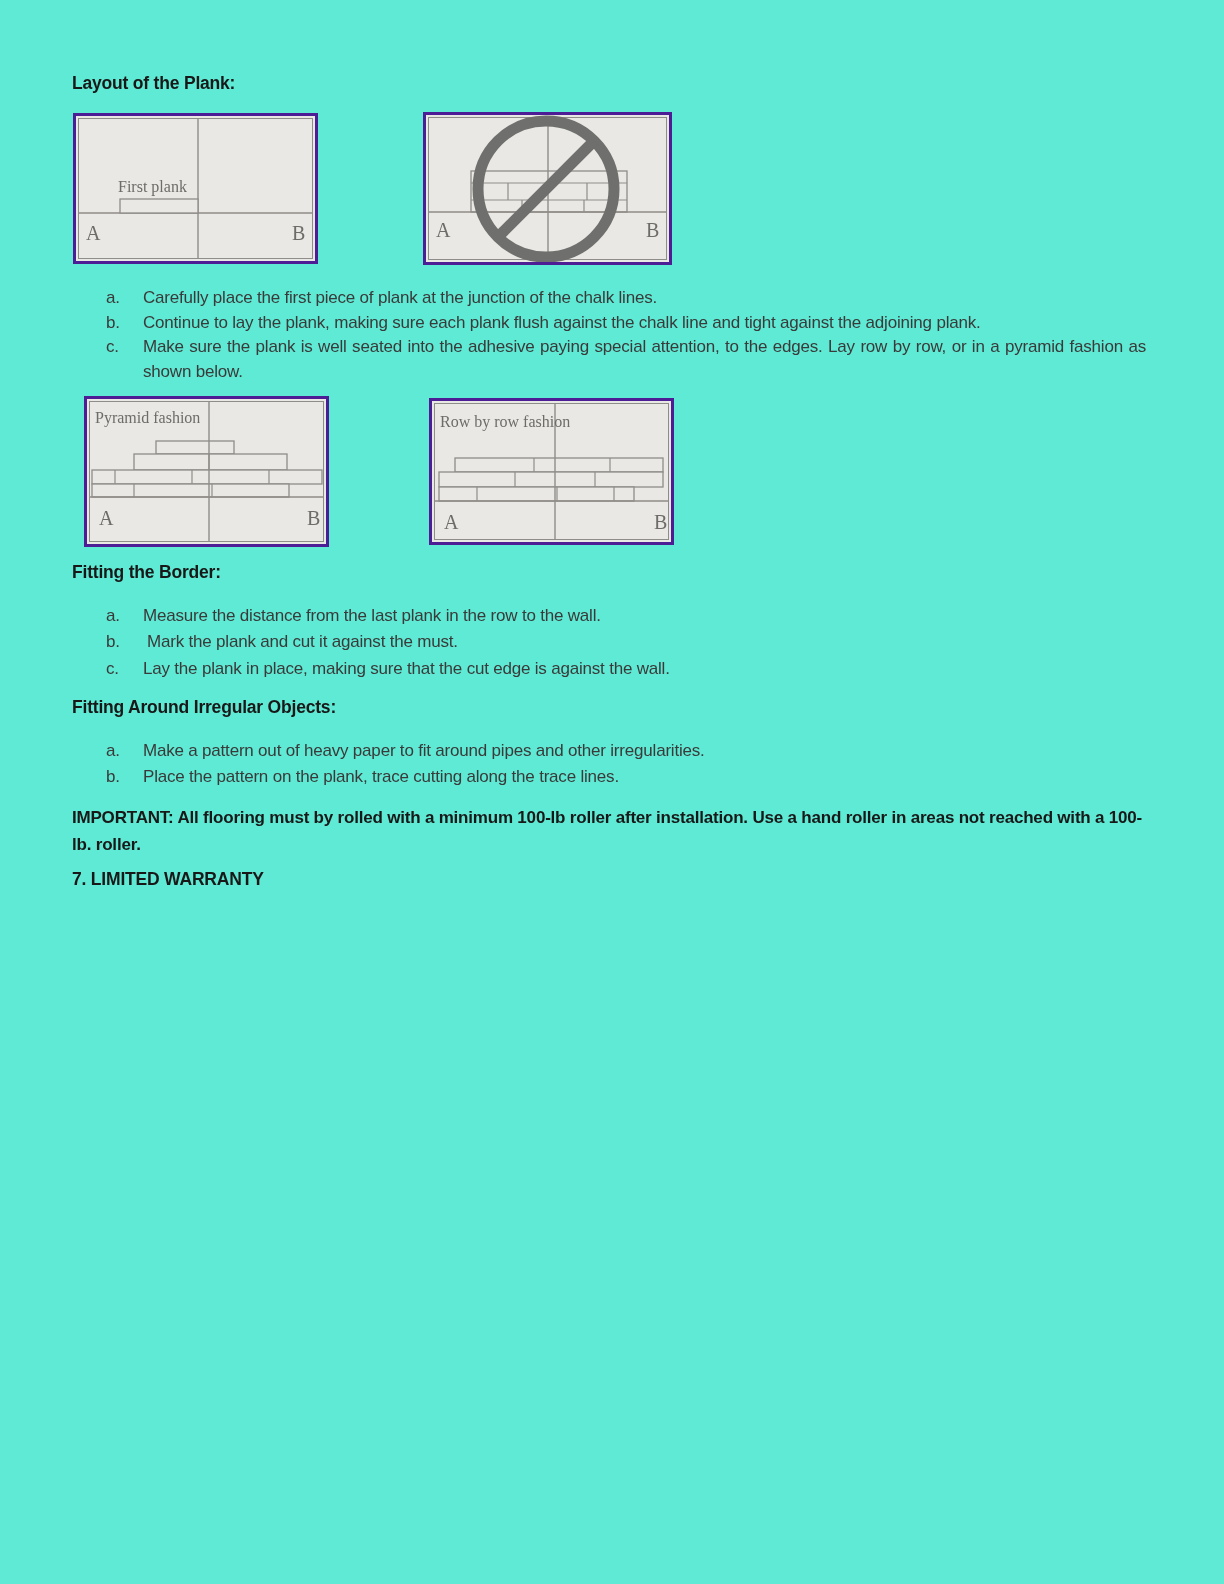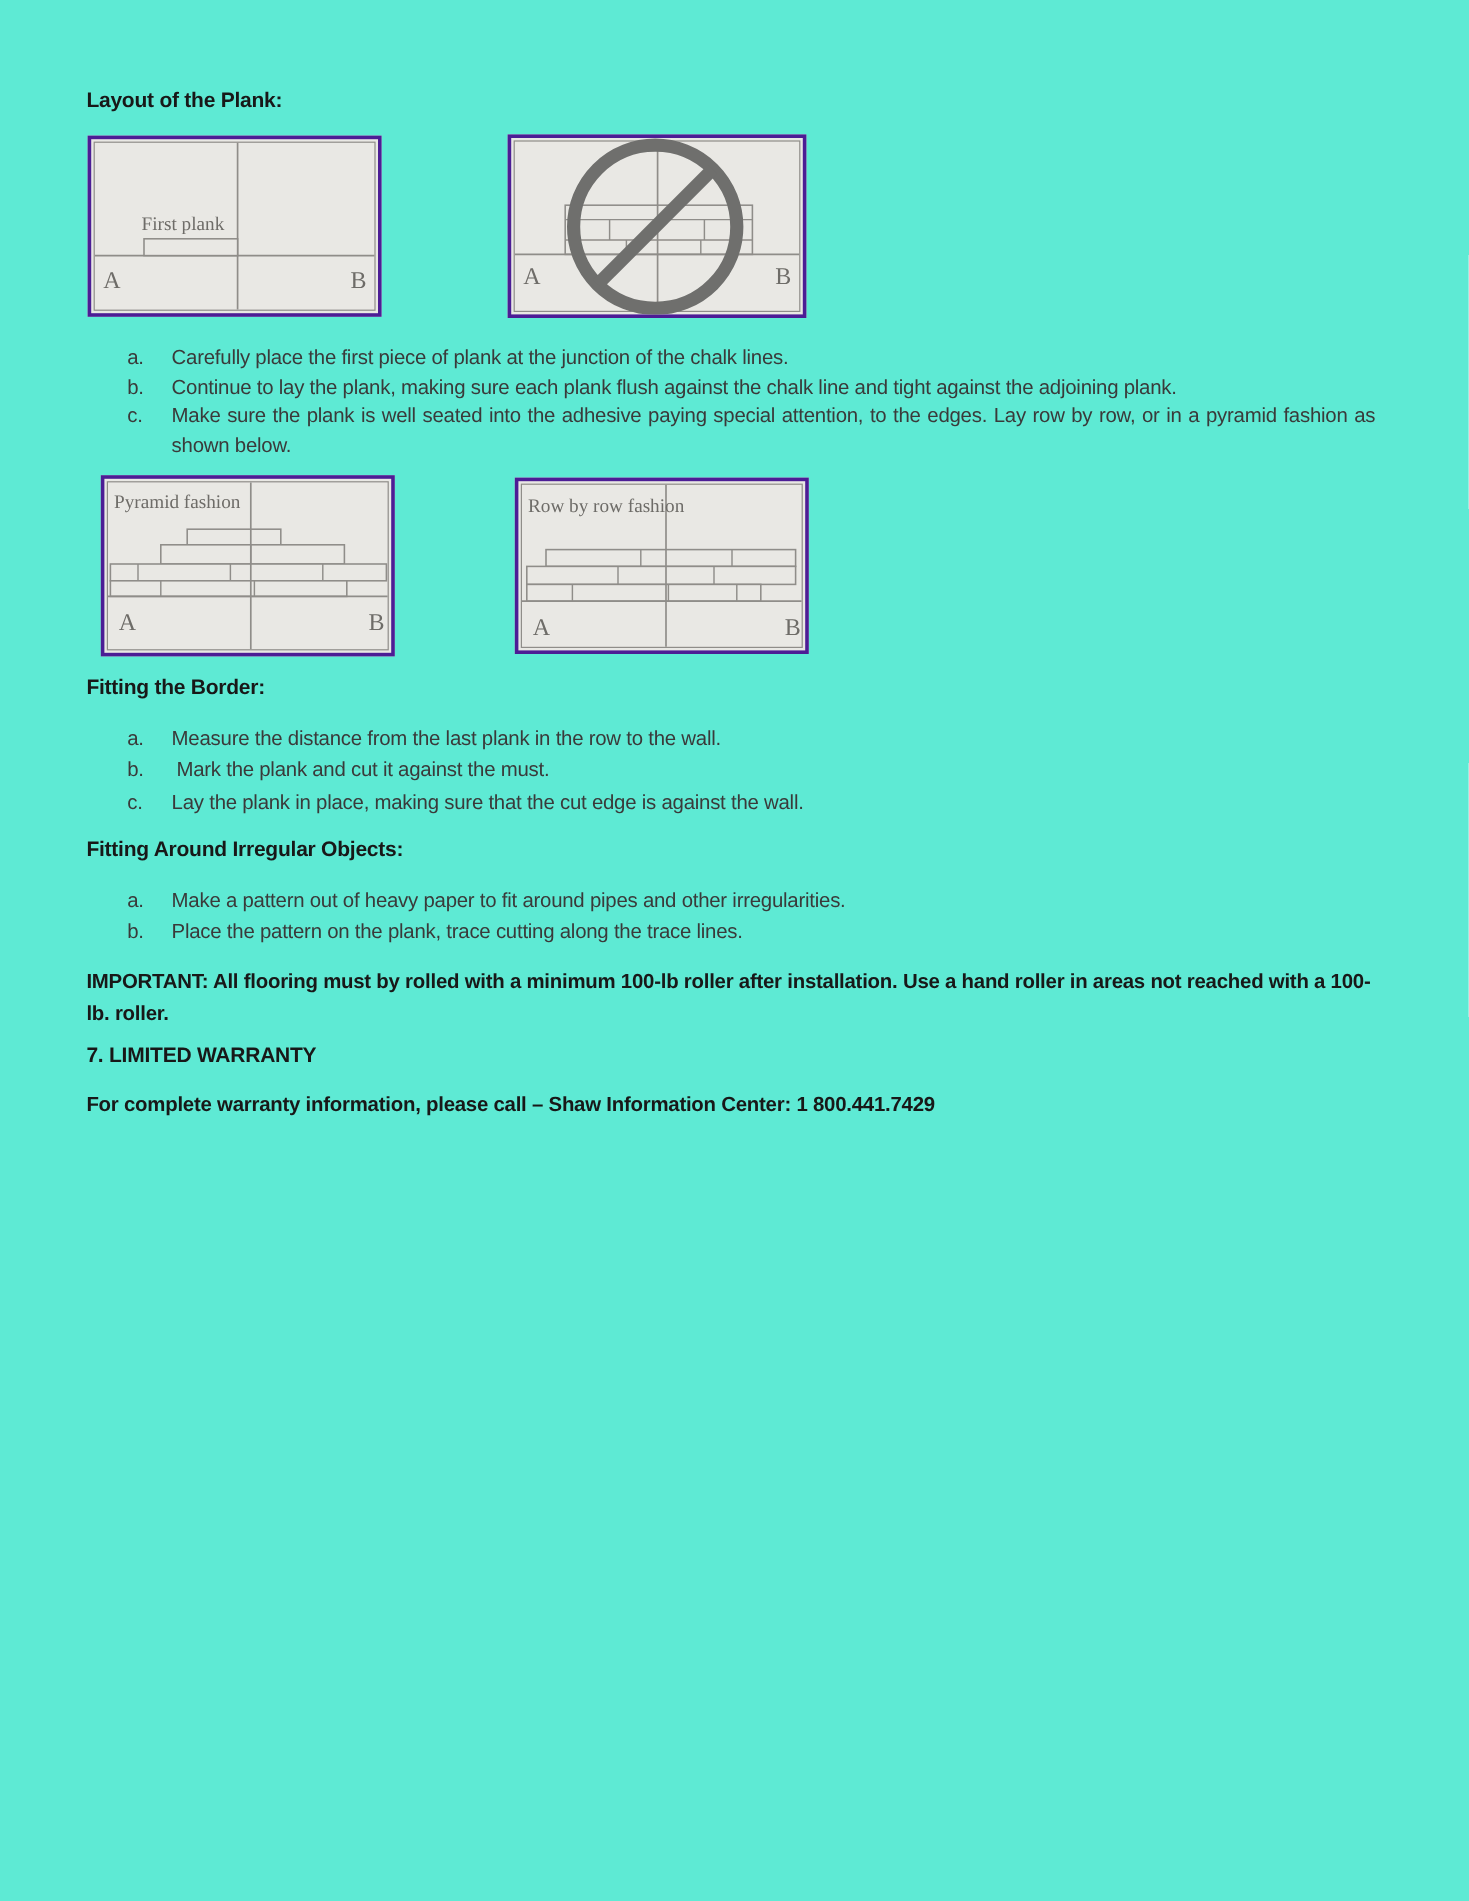--- a/index.html
+++ b/index.html
@@ -198,16 +198,15 @@
     <div class="li">
       <span class="marker">b.</span>
       <span class="txt">Place the pattern on the plank, trace cutting along the trace lines.</span>
     </div>
   </div>
 
   <div class="abs important" style="left:72px; top:804px; width:1078px;">IMPORTANT: All flooring must by rolled with a minimum 100-lb roller after installation. Use a hand roller in areas not reached with a 100-lb. roller.</div>
 
   <div class="abs heading" style="left:72px; top:869px;">7. LIMITED WARRANTY</div>
 
-  <div class="abs warranty-info" style="left:72px; top:911px;">For complete warranty information, please call – Shaw Information Center: 1 800.441.7429</div>
 
 
 </div>
 
 </body></html>

